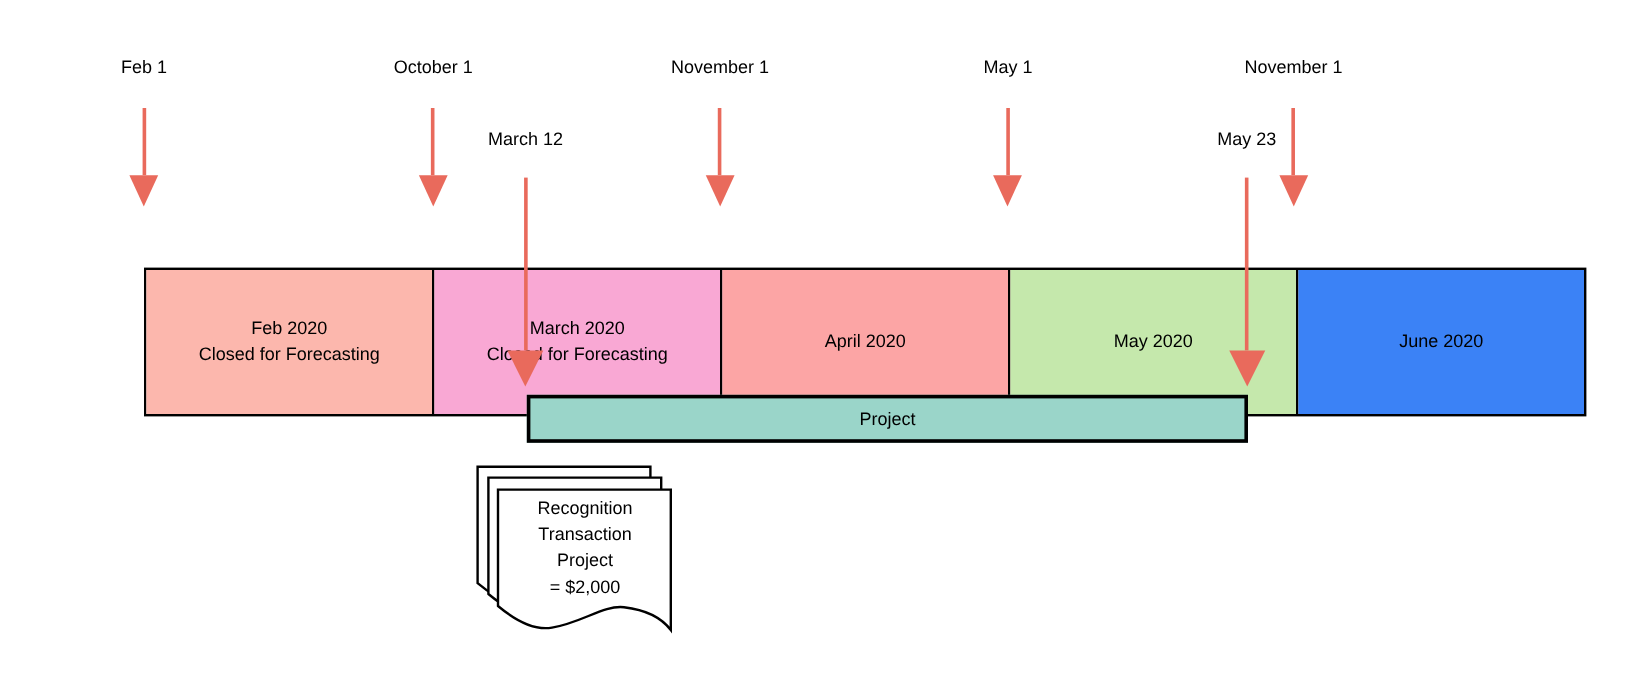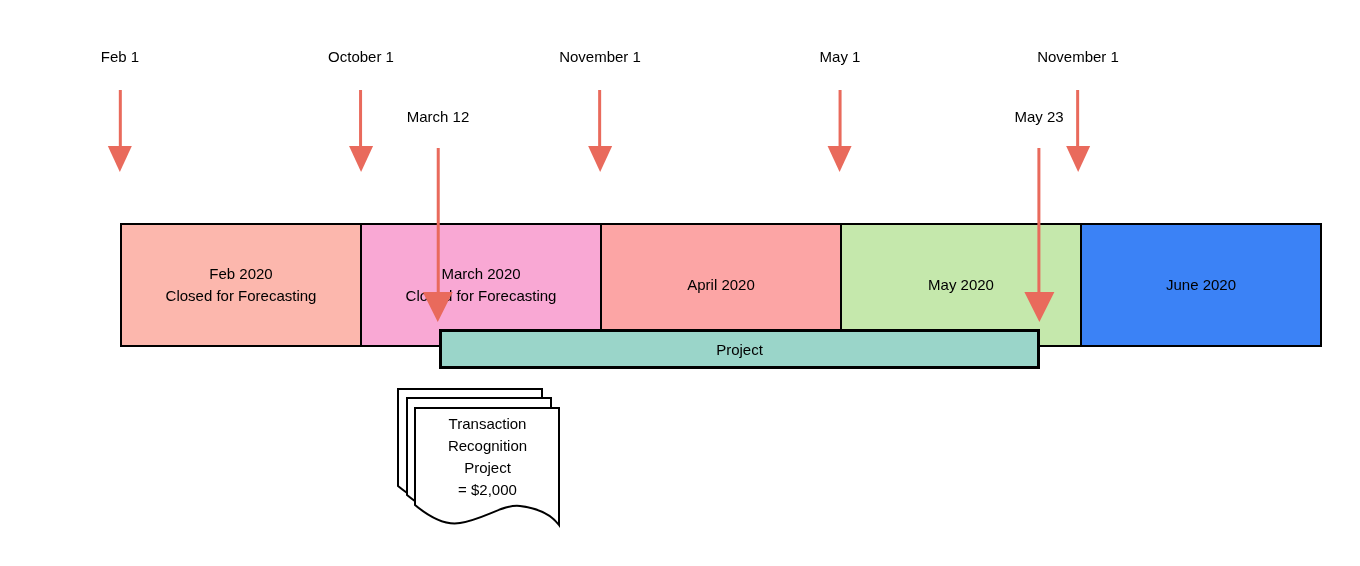--- a/index.html
+++ b/index.html
@@ -196,19 +196,19 @@
       <path d="M0,0 H144 V117 C135,105 122,100 105,98 C88,96 70,111 45,115 C28,118 12,107 0,97 Z" fill="#ffffff" stroke="#000000" stroke-width="2"></path>
     </g>
     <g transform="translate(11,11)">
       <path d="M0,0 H144 V117 C135,105 122,100 105,98 C88,96 70,111 45,115 C28,118 12,107 0,97 Z" fill="#ffffff" stroke="#000000" stroke-width="2"></path>
     </g>
     <g transform="translate(19,21)">
       <path d="M0,0 H144 V117 C135,105 122,100 105,98 C88,96 70,111 45,115 C28,118 12,107 0,97 Z" fill="#ffffff" stroke="#000000" stroke-width="2"></path>
     </g>
   </svg>
   <div class="doc-text">
+    <span>Recognition</span>
     <span>Transaction</span>
-    <span>Recognition</span>
     <span>Project</span>
     <span>= $2,000</span>
   </div>
 
 </div>
 
 </body></html>

